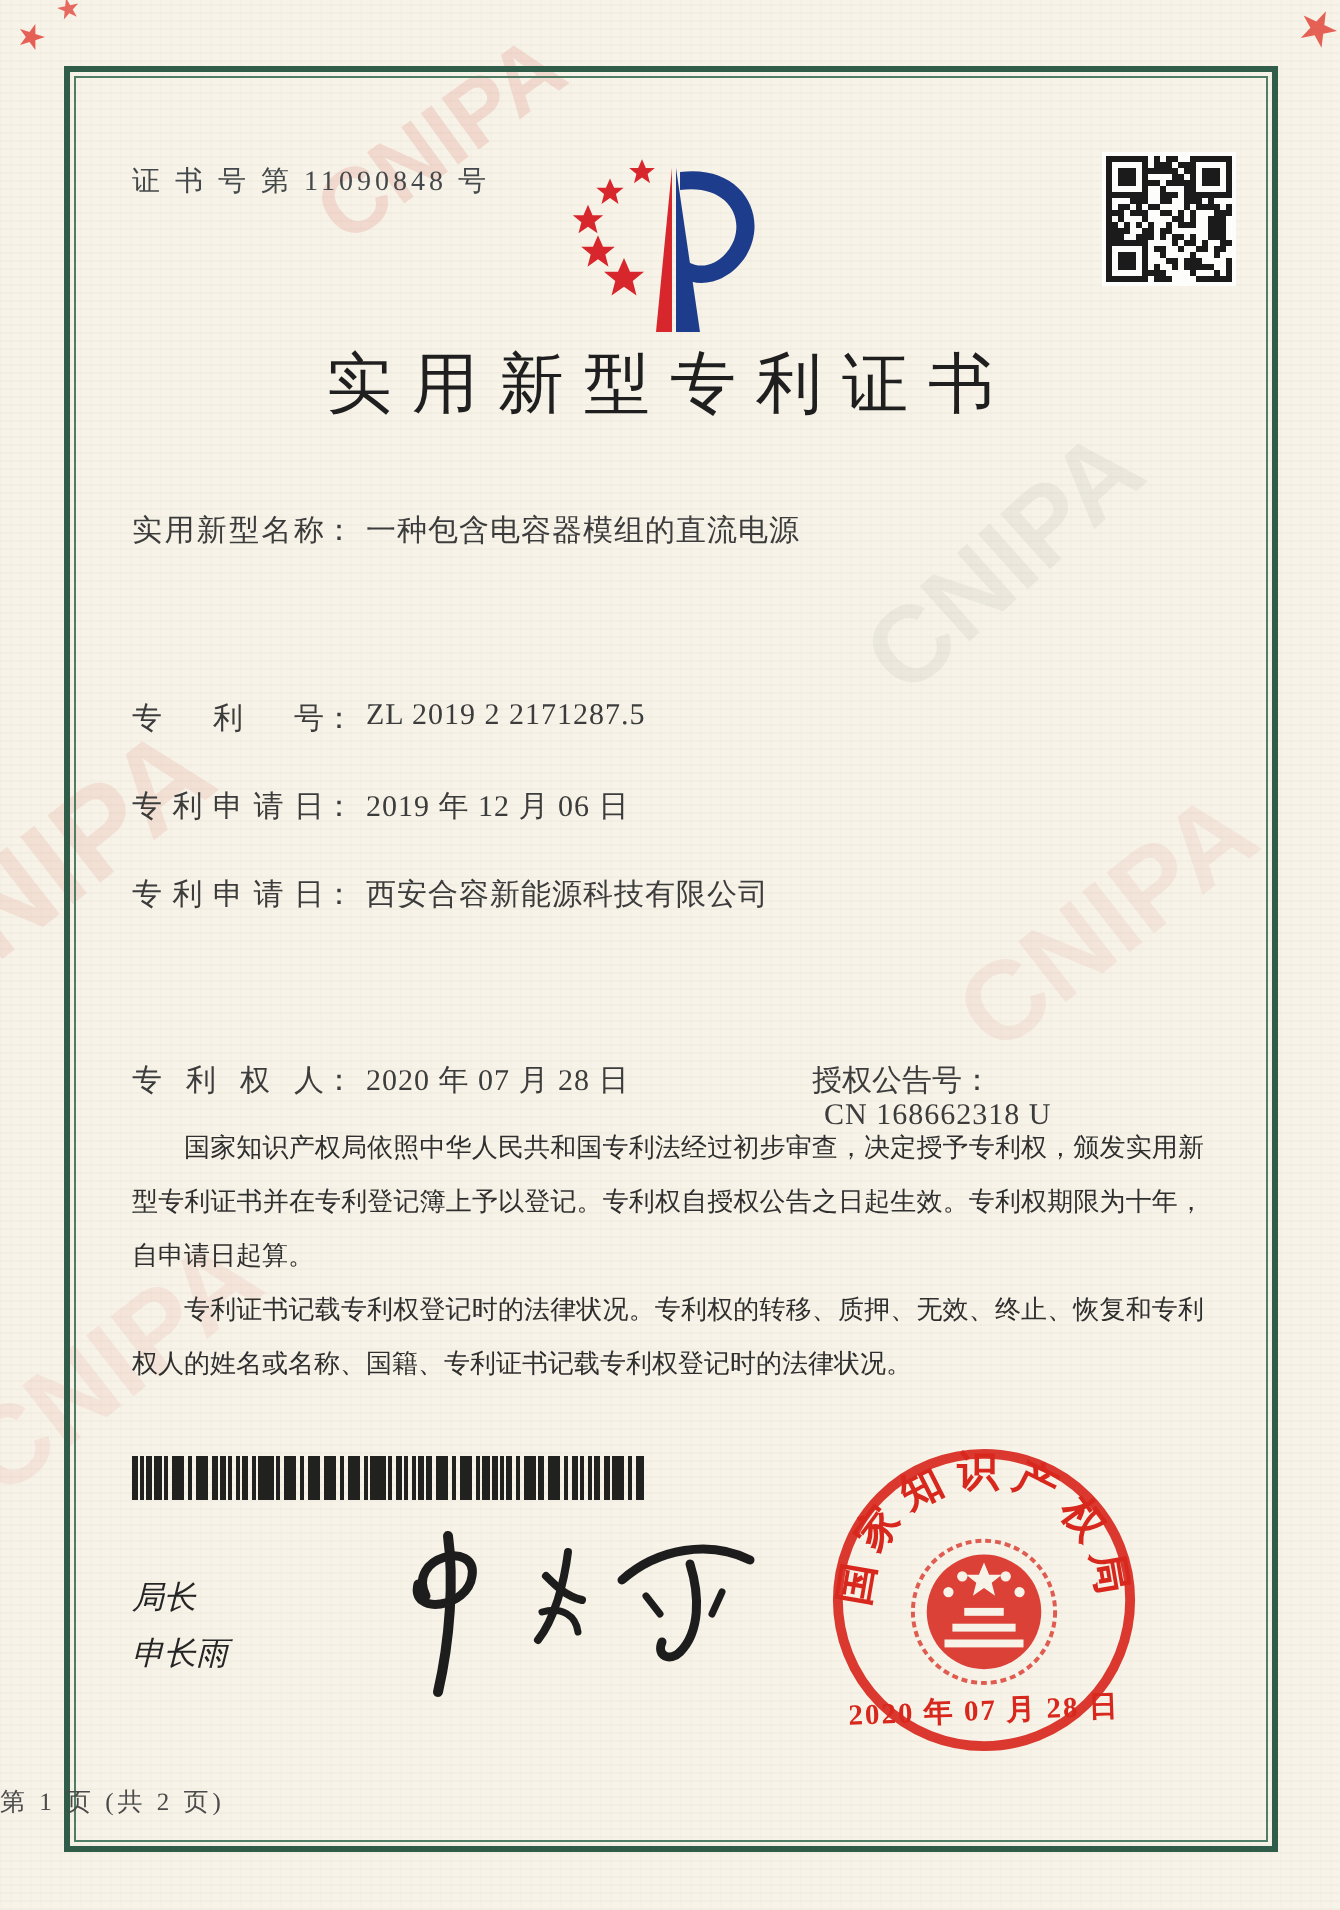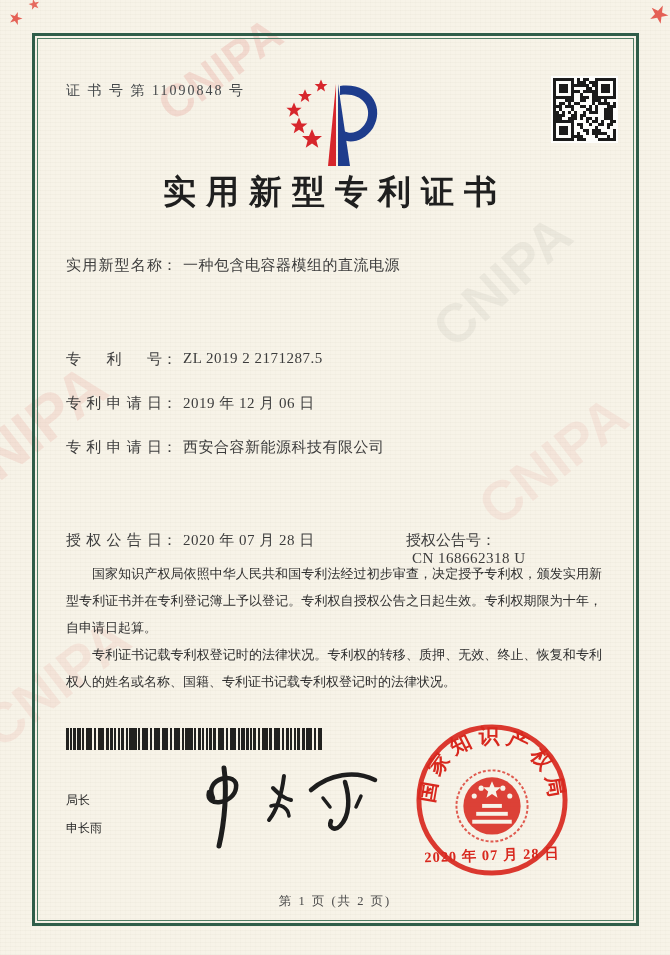--- a/index.html
+++ b/index.html
@@ -15,41 +15,41 @@
   .frame{position:absolute; left:32px; top:33px; width:601px; height:887px;
     border:3px solid #2f5d49;}
   .frame::after{content:""; position:absolute; left:2px; top:2px; right:2px; bottom:2px;
     border:1px solid #4f7d65;}
   .cert-no{position:absolute; left:66px; top:70px; font-size:14px; letter-spacing:2px; color:#44484a;margin-top:12px;}
   .qr{position:absolute; left:551px; top:76px; width:63px; height:63px; background:#fdfdfb;
       display:grid; grid-template-columns:repeat(21,1fr); grid-template-rows:repeat(21,1fr); padding:2px;}
   .qr div{background:transparent;} .qr div.d{background:#1b1b1b;}
   .logo{position:absolute; left:281px; top:78px;}
   .title{position:absolute; left:0; right:0; top:170px; text-align:center;
-    font-size:33px; font-weight:bold; color:#1f1f1f; letter-spacing:10px;}
+    font-size:33px; font-weight:normal; color:#1f1f1f; letter-spacing:10px;}
   .frow{position:absolute; left:66px; font-size:15px; color:#3c3c3c; width:540px;}
   .flabel{display:inline-block; width:96px; text-align:justify; text-align-last:justify; vertical-align:top; color:#3c3c3c;}
   .fcolon{display:inline-block; vertical-align:top;}
   .fval{display:inline-block; vertical-align:top; margin-left:6px; letter-spacing:0.5px;}
   .fval.wrap{width:412px; line-height:22px;}
   .grant-right{position:absolute; left:340px; top:0;}
   .body-text{position:absolute; left:66px; top:560px; width:536px; font-size:13px;
     line-height:27px; text-align:justify; color:#2f2f2f;}
   .body-text p{margin:0; text-indent:2em;}
   .barcode{position:absolute; left:66px; top:728px; width:256px; height:22px;
     background-image:
       repeating-linear-gradient(90deg,#21211f 0 2px,transparent 2px 4px),
       repeating-linear-gradient(90deg,#21211f 0 1px,transparent 1px 7px),
       repeating-linear-gradient(90deg,#21211f 0 3px,transparent 3px 11px);}
-  .signer{position:absolute; left:66px; top:786px; font-size:12px; color:#262626; line-height:28px;}
+  .signer{position:absolute; left:66px; top:786px; font-size:16px; color:#262626; line-height:28px;font-style:italic;}
   .signature{position:absolute; left:185px; top:758px;}
   .seal{position:absolute; left:413px; top:721px; width:158px; height:158px;}
   .seal-date{position:absolute; left:413px; top:846px; width:158px; text-align:center;
     color:#d8281e; font-size:14.5px; font-weight:bold; letter-spacing:1px; transform:rotate(-2deg);}
-  .footer{position:absolute; left:0; right:0; top:893px; text-align:center; font-size:12.5px; color:#4a4a4a; letter-spacing:2px;}
+  .footer{position:absolute; left:0; right:0; top:893px; font-size:12.5px; color:#4a4a4a; letter-spacing:2px;}
   .wm{position:absolute; font-family:"Liberation Sans","DejaVu Sans",sans-serif; font-weight:bold; pointer-events:none; white-space:nowrap;}
   .wm1{left:150px; top:42px;  font-size:46px; color:#dd6a60; opacity:.18; transform:rotate(-36deg);}
   .wm2{left:420px; top:250px; font-size:54px; color:#8d8d82; opacity:.10; transform:rotate(-42deg);}
   .wm3{left:-70px; top:400px; font-size:62px; color:#dd6a60; opacity:.13; transform:rotate(-38deg);}
   .wm4{left:-30px; top:650px; font-size:56px; color:#dd6a60; opacity:.10; transform:rotate(-38deg);}
   .wm5{left:468px; top:428px; font-size:56px; color:#e0857e; opacity:.12; transform:rotate(-38deg);}
   .star{position:absolute; color:#e2483d; pointer-events:none;}
   .star.tl1{left:8px;  top:8px;  font-size:17px; transform:rotate(18deg);  opacity:.85;}
   .star.tl2{left:28px; top:-4px; font-size:14px; transform:rotate(-12deg); opacity:.8;}
   .star.tr1{left:648px;top:0px;  font-size:24px; transform:rotate(25deg);  opacity:.85;}
@@ -539,21 +539,21 @@
   <div class="frow" style="top:350px">
     <span class="flabel">专利号</span><span class="fcolon">：</span><span class="fval">ZL 2019 2 2171287.5</span>
   </div>
   <div class="frow" style="top:394px">
     <span class="flabel">专利申请日</span><span class="fcolon">：</span><span class="fval">2019 年 12 月 06 日</span>
   </div>
   <div class="frow" style="top:438px">
     <span class="flabel">专利申请日</span><span class="fcolon">：</span><span class="fval">西安合容新能源科技有限公司</span>
   </div>
   <div class="frow" style="top:531px">
-    <span class="flabel">授权公告日</span><span class="fcolon">：</span><span class="fval">2020 年 07 月 28 日</span>
+    <span class="flabel">专利权人</span><span class="fcolon">：</span><span class="fval">2020 年 07 月 28 日</span>
     <span class="grant-right">
       <span>授权公告号</span><span>：</span>
       <span class="fval">CN 168662318 U</span>
     </span>
   </div>
 
   <div class="body-text">
     <p>国家知识产权局依照中华人民共和国专利法经过初步审查，决定授予专利权，颁发实用新型专利证书并在专利登记簿上予以登记。专利权自授权公告之日起生效。专利权期限为十年，自申请日起算。</p>
     <p>专利证书记载专利权登记时的法律状况。专利权的转移、质押、无效、终止、恢复和专利权人的姓名或名称、国籍、专利证书记载专利权登记时的法律状况。</p>
   </div>

